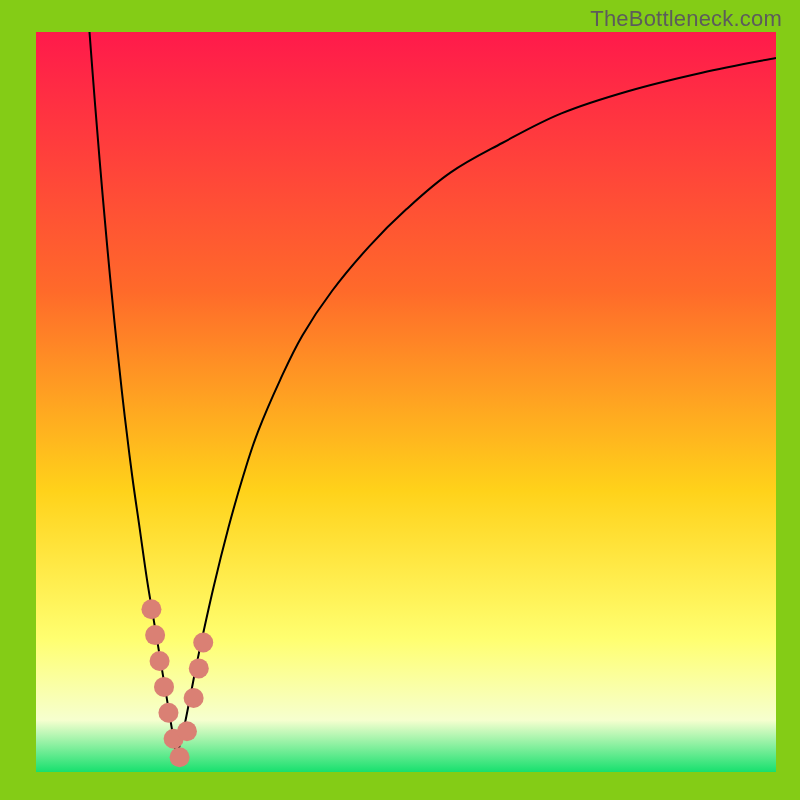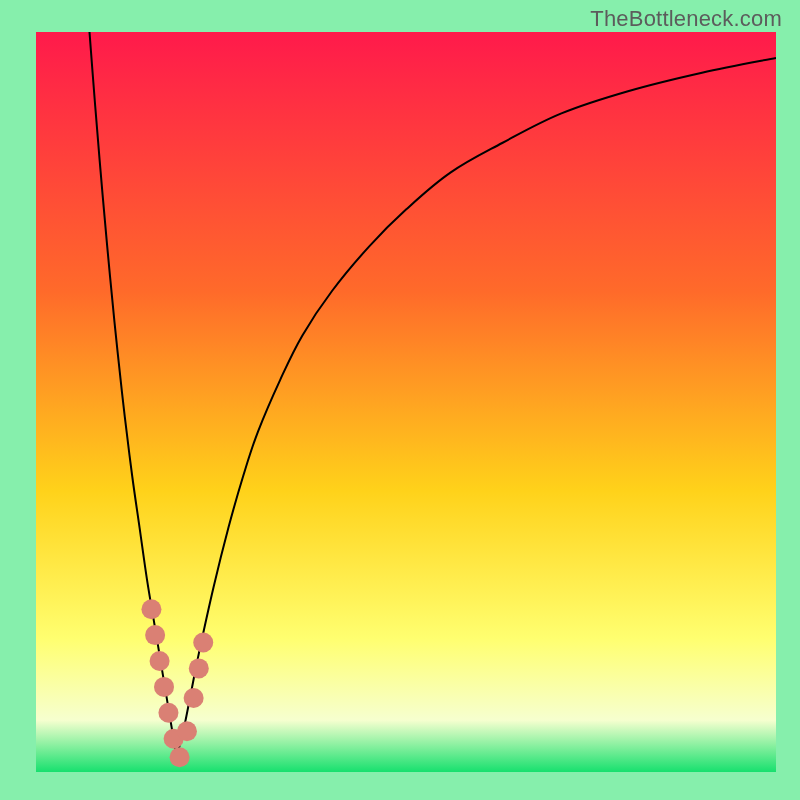--- a/index.html
+++ b/index.html
@@ -8,21 +8,21 @@
     width: 800px;
     height: 800px;
     overflow: hidden;
     background: #000;
     font-family: Arial, Helvetica, sans-serif;
   }
   .frame {
     position: absolute;
     left: 0; top: 0;
     width: 800px; height: 800px;
-    background: #86efac;
+    background: #84cc16;
   }
   .plot-area {
     position: absolute;
     left: 36px;
     top: 32px;
     width: 740px;
     height: 740px;
     overflow: hidden;
   }
   .attribution {

